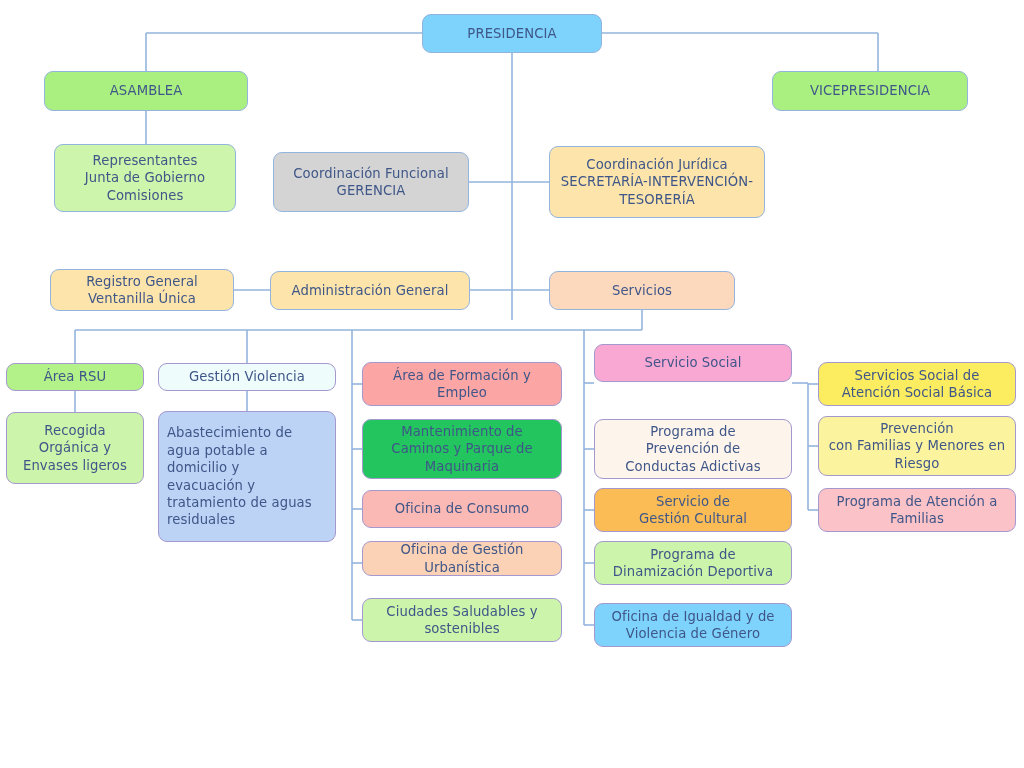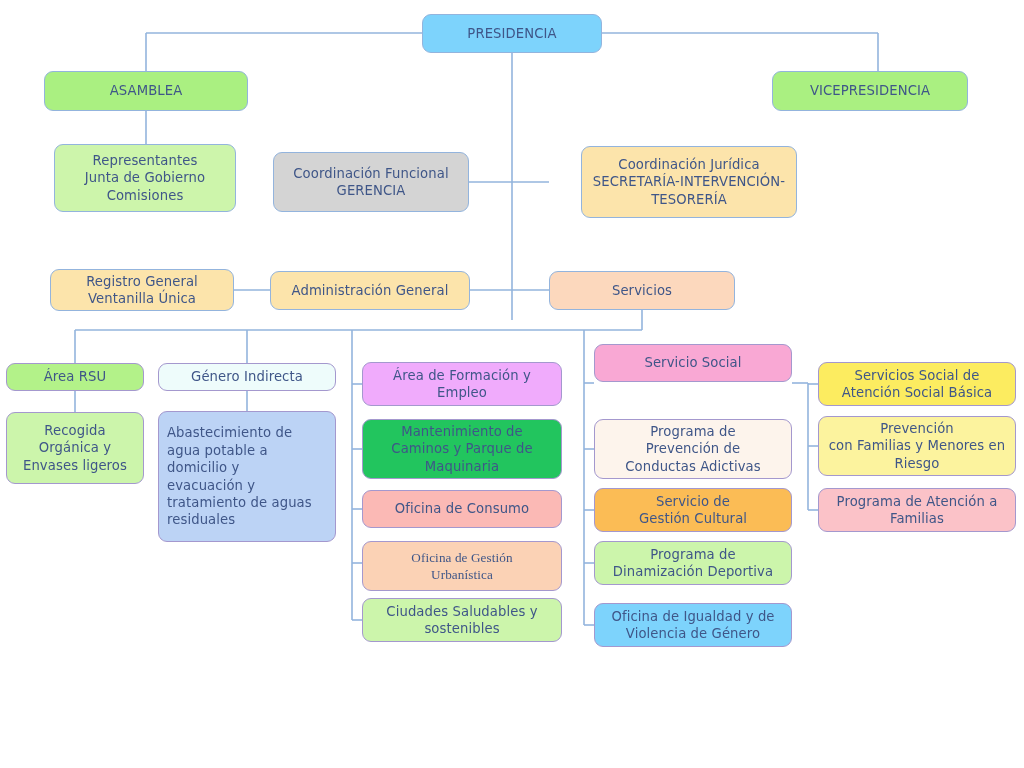--- a/index.html
+++ b/index.html
@@ -79,54 +79,54 @@
       </div>
       <div class="node bd-blue" style="left: 772px; top: 71px; width: 196px; height: 40px; background: rgb(170, 240, 129); border-color: rgb(147, 180, 221);">
         <span class="t">VICEPRESIDENCIA</span>
       </div>
       <div class="node bd-blue" style="left: 54px; top: 144px; width: 182px; height: 68px; background: rgb(205, 245, 171); border-color: rgb(147, 180, 221);">
         <span class="t">Representantes<br>Junta de Gobierno<br>Comisiones</span>
       </div>
       <div class="node bd-blue" style="left: 273px; top: 152px; width: 196px; height: 60px; background: rgb(212, 212, 212); border-color: rgb(147, 180, 221);">
         <span class="t">Coordinación Funcional<br>GERENCIA</span>
       </div>
-      <div class="node bd-blue" style="left: 549px; top: 146px; width: 216px; height: 72px; background: rgb(252, 228, 171); border-color: rgb(147, 180, 221); margin-left: 32px;">
+      <div class="node bd-blue" style="left: 549px; top: 146px; width: 216px; height: 72px; background: rgb(252, 228, 171); border-color: rgb(147, 180, 221);">
         <span class="t">Coordinación Jurídica<br>SECRETARÍA-INTERVENCIÓN-<br>TESORERÍA</span>
       </div>
       <div class="node bd-blue" style="left: 50px; top: 269px; width: 184px; height: 42px; background: rgb(252, 228, 171); border-color: rgb(147, 180, 221);">
         <span class="t">Registro General<br>Ventanilla Única</span>
       </div>
       <div class="node bd-blue" style="left: 270px; top: 271px; width: 200px; height: 39px; background: rgb(252, 228, 171); border-color: rgb(147, 180, 221);">
         <span class="t">Administración General</span>
       </div>
       <div class="node bd-blue" style="left: 549px; top: 271px; width: 186px; height: 39px; background: rgb(252, 216, 189); border-color: rgb(147, 180, 221);">
         <span class="t">Servicios</span>
       </div>
       <div class="node bd-purple" style="left: 6px; top: 363px; width: 138px; height: 28px; background: rgb(179, 242, 137); border-color: rgb(164, 152, 206);">
         <span class="t">Área RSU</span>
       </div>
       <div class="node bd-purple" style="left: 6px; top: 412px; width: 138px; height: 72px; background: rgb(204, 245, 171); border-color: rgb(164, 152, 206);">
         <span class="t">Recogida<br>Orgánica y<br>Envases ligeros</span>
       </div>
       <div class="node bd-purple" style="left: 158px; top: 363px; width: 178px; height: 28px; background: rgb(238, 252, 251); border-color: rgb(164, 152, 206);">
-        <span class="t">Género Indirecta</span>
+        <span class="t">Gestión Violencia</span>
       </div>
       <div class="node bd-purple left" style="left: 158px; top: 411px; width: 178px; height: 131px; background: rgb(188, 211, 245); border-color: rgb(164, 152, 206);">
         <span class="t">Abastecimiento de<br>agua potable a<br>domicilio y<br>evacuación y<br>tratamiento de aguas<br>residuales</span>
       </div>
-      <div class="node bd-purple" style="left: 362px; top: 362px; width: 200px; height: 44px; background: #f0abfc; border-color: rgb(164, 152, 206);">
+      <div class="node bd-purple" style="left: 362px; top: 362px; width: 200px; height: 44px; background: #fca5a5; border-color: rgb(164, 152, 206);">
         <span class="t">Área de Formación y<br>Empleo</span>
       </div>
       <div class="node bd-purple" style="left: 362px; top: 419px; width: 200px; height: 60px; background: #22c55e; border-color: rgb(164, 152, 206);">
         <span class="t">Mantenimiento de<br>Caminos y Parque de<br>Maquinaria</span>
       </div>
       <div class="node bd-purple" style="left: 362px; top: 490px; width: 200px; height: 38px; background: rgb(251, 185, 181); border-color: rgb(164, 152, 206);">
         <span class="t">Oficina de Consumo</span>
       </div>
-      <div class="node bd-purple" style="left: 362px; top: 541px; width: 200px; height: 50px; background: rgb(251, 210, 181); border-color: rgb(164, 152, 206); font-family: Liberation Serif, serif;">
+      <div class="node bd-purple" style="left: 362px; top: 541px; width: 200px; height: 35px; background: rgb(251, 210, 181); border-color: rgb(164, 152, 206);">
         <span class="t">Oficina de Gestión<br>Urbanística</span>
       </div>
       <div class="node bd-purple" style="left: 362px; top: 598px; width: 200px; height: 44px; background: rgb(204, 245, 171); border-color: rgb(164, 152, 206);">
         <span class="t">Ciudades Saludables y<br>sostenibles</span>
       </div>
       <div class="node bd-purple" style="left: 594px; top: 344px; width: 198px; height: 38px; background: #f9a8d4; border-color: rgb(164, 152, 206);">
         <span class="t">Servicio Social</span>
       </div>
       <div class="node bd-purple" style="left: 594px; top: 419px; width: 198px; height: 60px; background: rgb(253, 244, 236); border-color: rgb(164, 152, 206);">
         <span class="t">Programa de<br>Prevención de<br>Conductas Adictivas</span>

